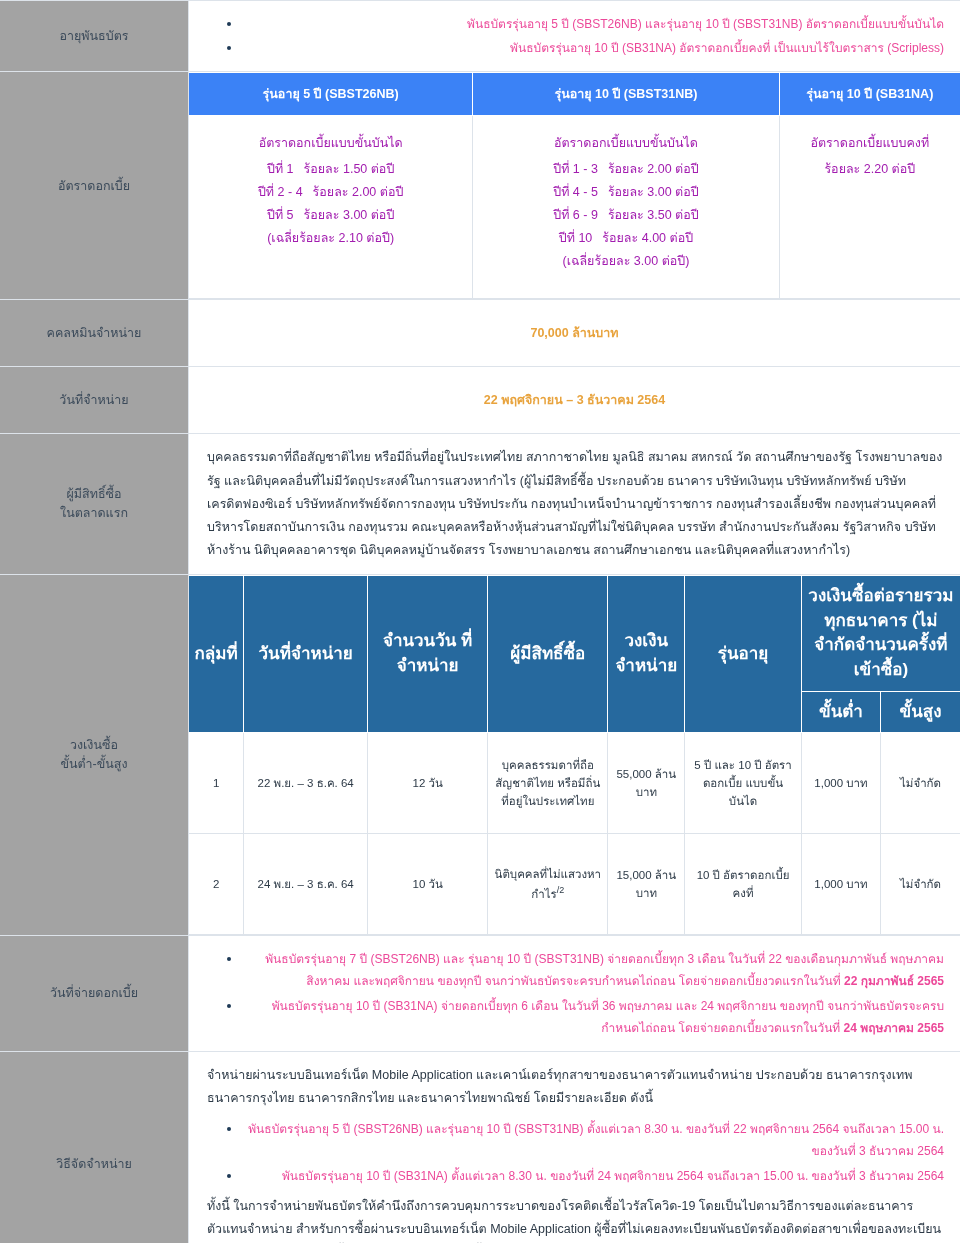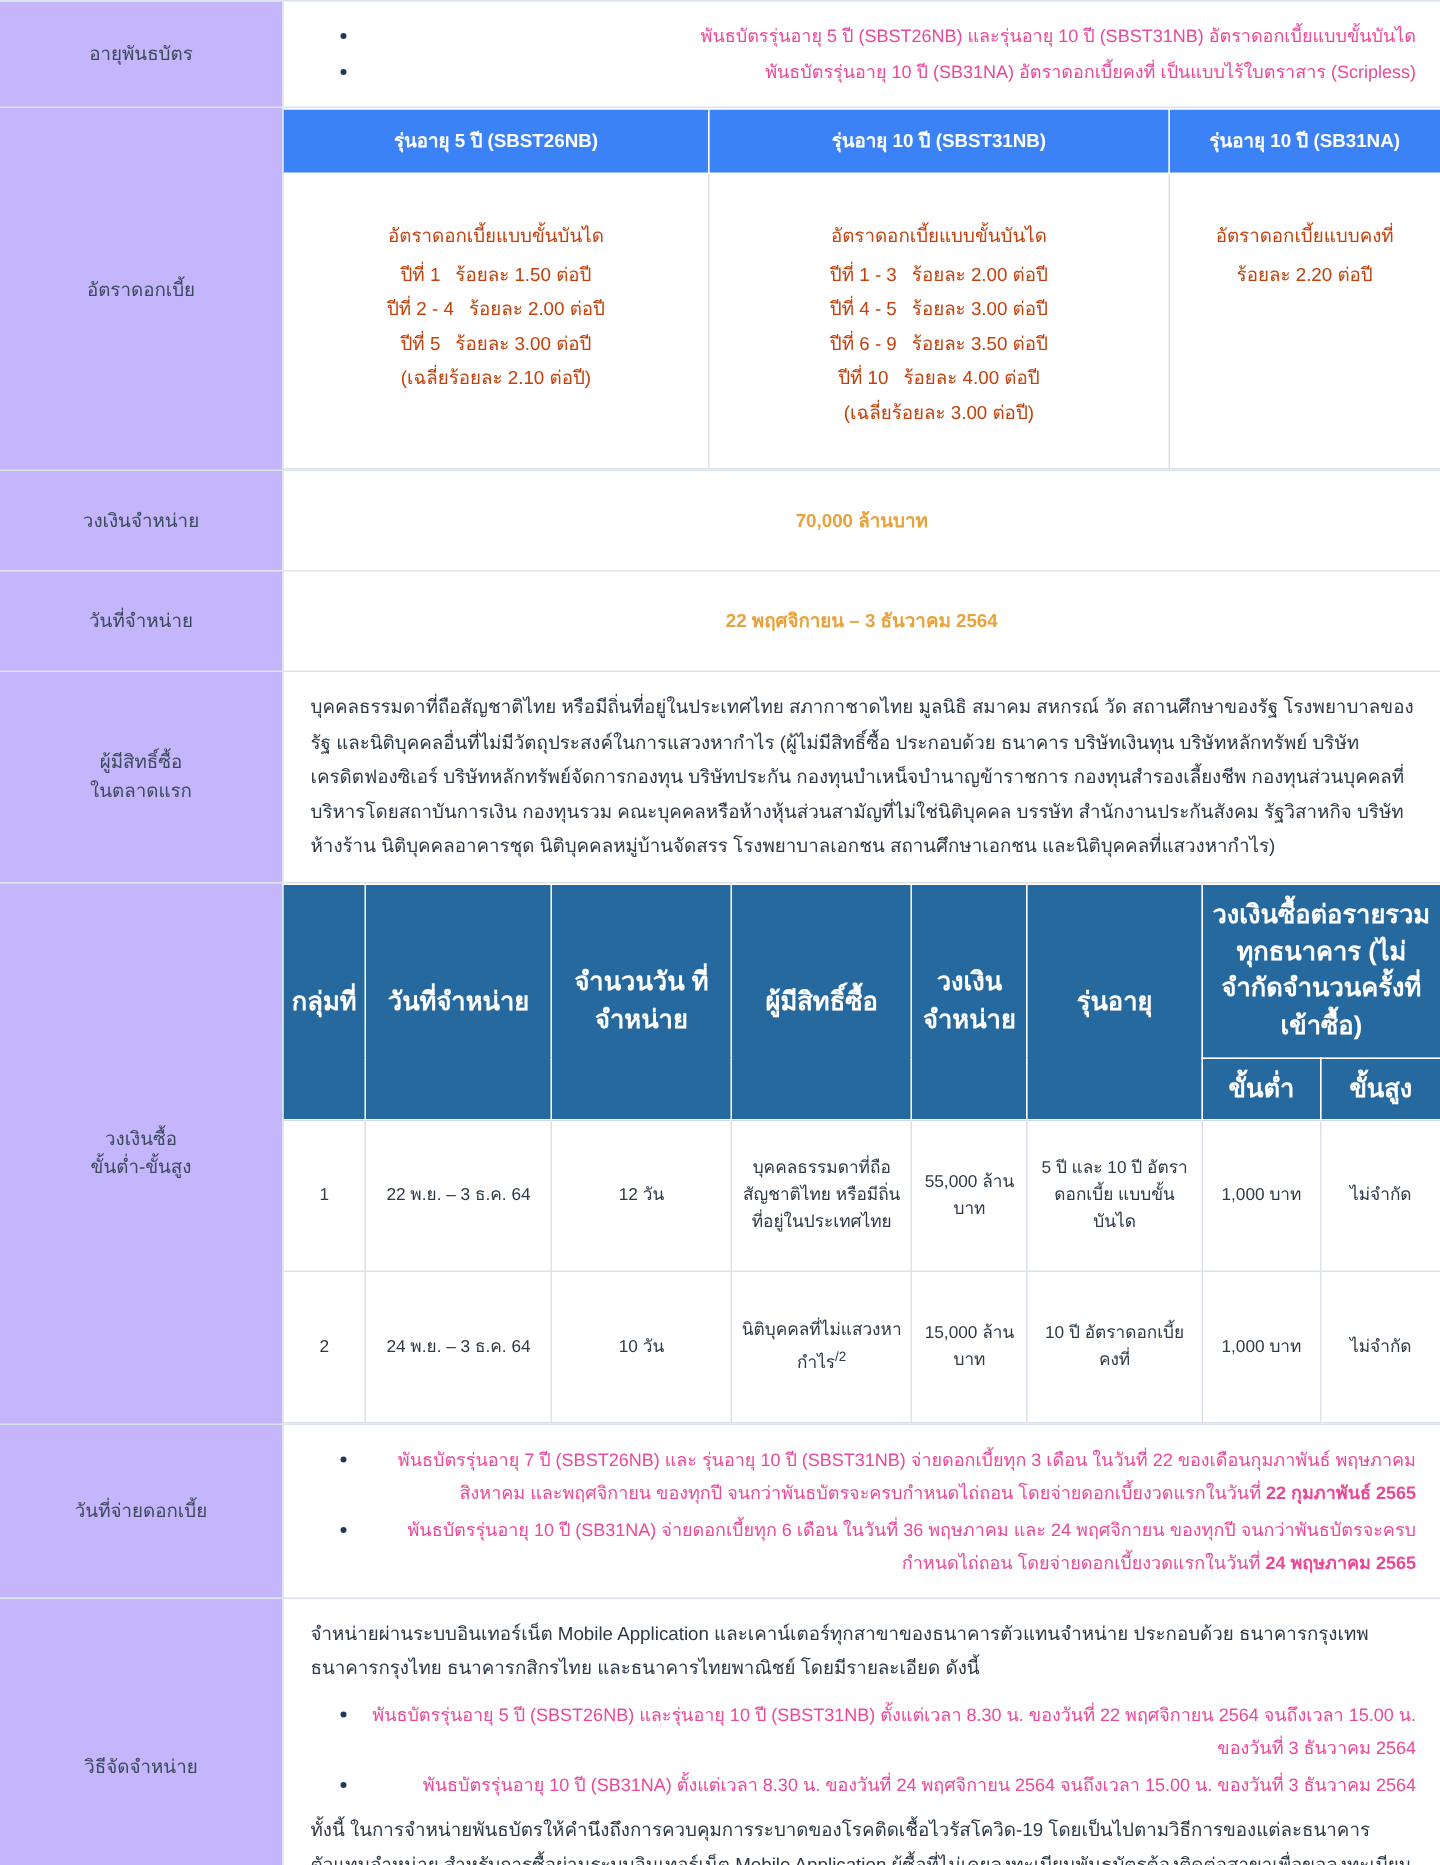--- a/index.html
+++ b/index.html
@@ -39,21 +39,21 @@
     width: 960px;
     border-collapse: collapse;
     table-layout: fixed;
   }
   table.main > tbody > tr > td {
     border: 1px solid #dde3ea;
     vertical-align: middle;
   }
   td.label {
     width: 172px;
-    background: #c4b5fd;
+    background: #a3a3a3;
     text-align: center;
     font-size: 12.5px;
     color: #3b4a5a;
     padding: 10px 8px;
     line-height: 1.5;
     border-left: none !important;
   }
   td.content {
     background: #ffffff;
     padding: 0;
@@ -115,24 +115,24 @@
     padding: 11px 6px;
     border: 1px solid #ffffff;
     text-align: center;
   }
   table.rates th:first-child { border-left: none; }
   table.rates th:last-child  { border-right: none; }
   table.rates td {
     border: 1px solid #dde3ea;
     text-align: center;
     vertical-align: top;
-    padding: 30px 10px 18px 10px;
+    padding: 16px 10px 18px 10px;
     font-size: 12.5px;
     line-height: 1.85;
-    color: #c2410c;
+    color: #a21caf;
     height: 148px;
   }
   table.rates td:first-child { border-left: none; }
   table.rates td:last-child  { border-right: none; }
   .rate-head { margin-bottom: 2px; }
   .rate-line {
     display: flex;
     justify-content: center;
     gap: 10px;
     white-space: pre;
@@ -261,21 +261,21 @@
                   <div>ร้อยละ 2.20 ต่อปี</div>
                 </td>
 
               </tr>
             </tbody>
           </table>
         </td>
       </tr>
 
       <tr>
-        <td class="label">วงเงินจำหน่าย</td>
+        <td class="label">คคลหมินจำหน่าย</td>
         <td class="content">
           <div class="gold">70,000 ล้านบาท</div>
         </td>
       </tr>
 
       <tr>
         <td class="label">วันที่จำหน่าย</td>
         <td class="content">
           <div class="gold">22 พฤศจิกายน – 3 ธันวาคม 2564</div>
         </td>

